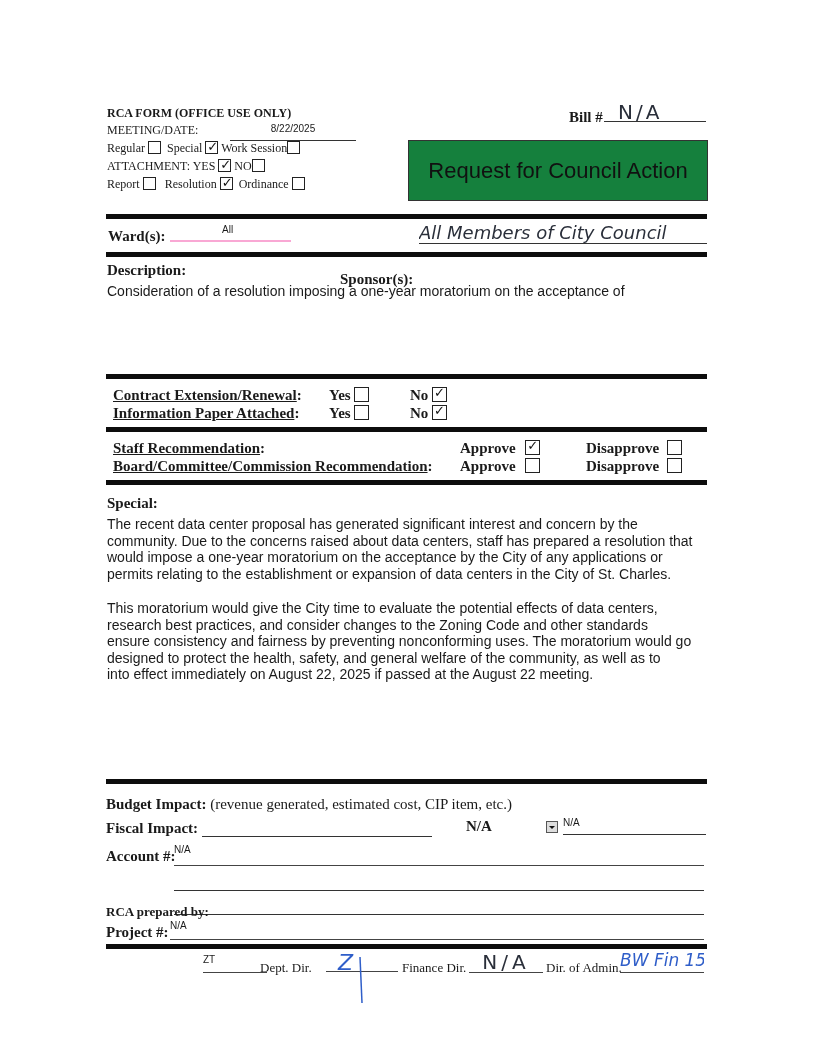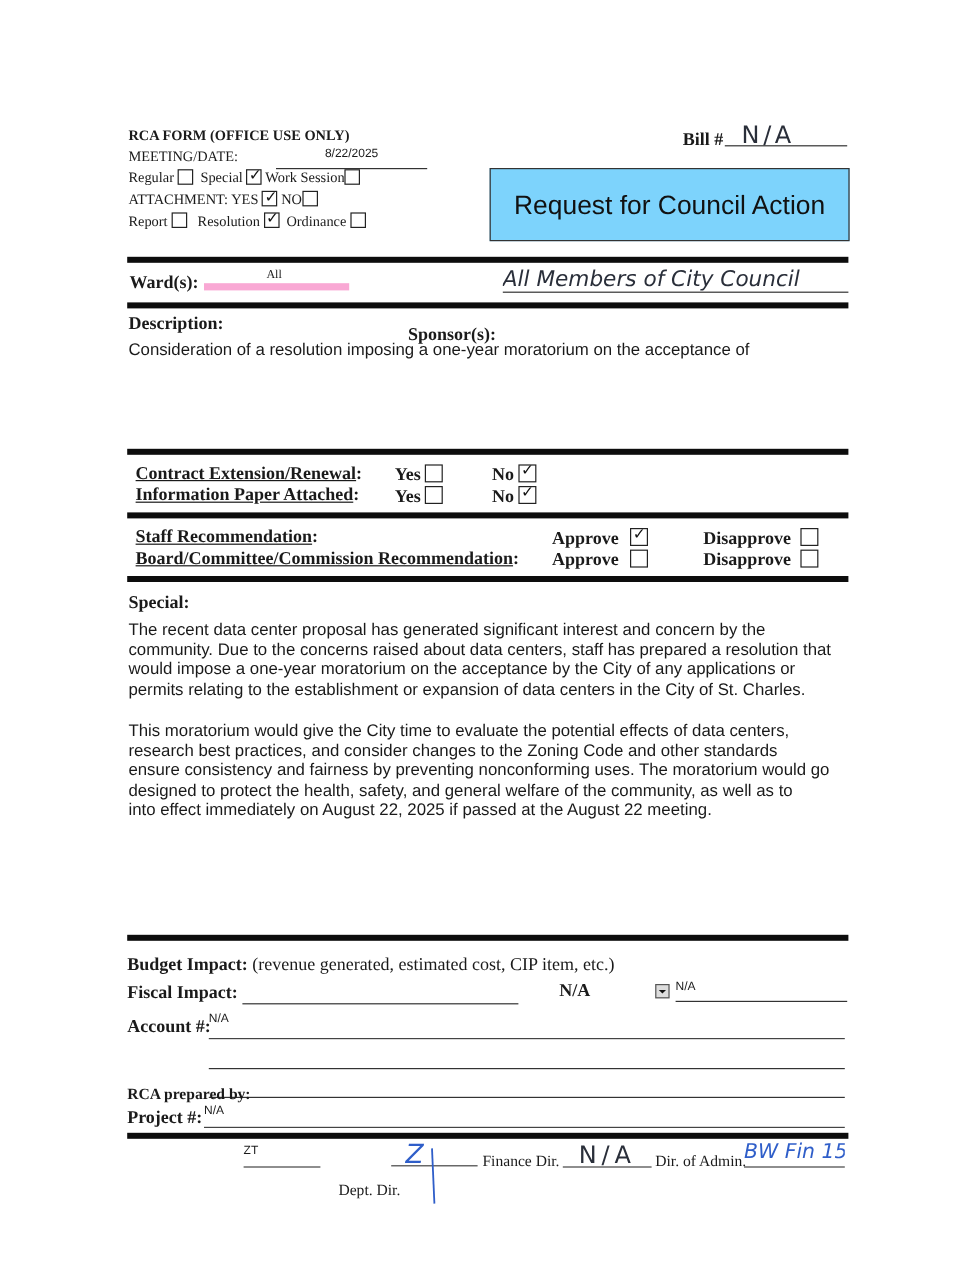--- a/index.html
+++ b/index.html
@@ -26,21 +26,21 @@
   }
   .fs16 { font-size: 12px; }
   .fs15 { font-size: 15px; }
   .fs14 { font-size: 10px; }
   .fs13 { font-size: 13px; }
   .body-text {
     font-family: "Liberation Sans", sans-serif; font-size: 14px; line-height: 16.5px; color: #1a1a1a;
   }
   .rca-box {
     position: absolute; left: 408px; top: 140px; width: 300px; height: 61px;
-    background: #7dd3fc; border: 1.5px solid #333; box-sizing: border-box;
+    background: #15803d; border: 1.5px solid #333; box-sizing: border-box;
     display: flex; align-items: center; justify-content: center;
     font-family: "Liberation Sans", sans-serif; font-size: 22px; color: #111;
   }
   .dropdown {
     display: inline-block; width: 12px; height: 12px; border: 1px solid #555;
     background: #ddd; position: relative; box-sizing: border-box; vertical-align: -1px;
   }
   .dropdown::after {
     content: ""; position: absolute; left: 2px; top: 4px;
     border-left: 3px solid transparent; border-right: 3px solid transparent; border-top: 3px solid #111;
@@ -81,21 +81,21 @@
 </div>
 
 <div class="abs serif b fs15" style="left:569px; top:109px;">Bill #</div>
 <div class="abs hand" style="left:604px; top:100px; width:102px; height:22px; border-bottom:1px solid #333; font-size:20px; padding-left:14px; box-sizing:border-box; font-style:normal; letter-spacing:3px;">N/A</div>
 
 <div class="rca-box">Request for Council Action</div>
 
 <div class="bar" style="top:214px;"></div>
 
 <div class="abs serif b fs15" style="left:108px; top:228px;">Ward(s):</div>
-<div class="abs sans fs14" style="left:170px; top:224px; width:121px; height:18px; border-bottom:6px solid #f9a8d4; padding-left:52px; box-sizing:border-box;font-family:Liberation Serif, serif;">All</div>
+<div class="abs sans fs14" style="left:170px; top:224px; width:121px; height:18px; border-bottom:2px solid #f9a8d4; padding-left:52px; box-sizing:border-box;">All</div>
 
 <div class="abs serif b fs15" style="left:340px; top:228px;margin-top:43px;">Sponsor(s):</div>
 <div class="abs hand" style="left:419px; top:222px; width:288px; height:21px; border-bottom:1px solid #333; font-size:18px; white-space:nowrap; overflow:hidden;">All Members of City Council</div>
 
 <div class="bar" style="top:252px;"></div>
 
 <div class="abs serif b fs15" style="left:107px; top:262px;">Description:</div>
 <div class="abs body-text" style="left:107px; top:283px; width:620px;">
   <div>Consideration of a resolution imposing a one-year moratorium on the acceptance of</div>
 </div>
@@ -182,21 +182,21 @@
 <div class="line" style="left:174px; top:914px; width:530px;"></div>
 
 <div class="abs serif b fs15" style="left:106px; top:924px;">Project #:</div>
 <div class="abs sans fs14" style="left:170px; top:920px; width:534px; height:19px; border-bottom:1px solid #444;">N/A</div>
 
 <div class="bar" style="top:944px;"></div>
 
 <div class="abs serif fs13" style="left:106px; top:904px;font-weight:bold;">RCA prepared by:</div>
 <div class="abs sans fs14" style="left:203px; top:954px; width:64px; height:18px; border-bottom:1px solid #444;">ZT</div>
 
-<div class="abs serif fs13" style="left:282px; top:960px;margin-top:24px;">Dept. Dir.</div>
+<div class="abs serif fs13" style="left:260px; top:960px;">Dept. Dir.</div>
 <div class="abs hand-blue" style="left:326px; top:950px; width:72px; height:22px; border-bottom:1px solid #444; font-size:22px; padding-left:12px; box-sizing:border-box; overflow:visible;">Z</div>
 <svg class="abs" style="left:350px; top:955px;" width="20" height="50">
     <path d="M10 2 L12 48" stroke="#2f5ec9" stroke-width="1.5" fill="none"></path>
   </svg>
 
 <div class="abs serif fs13" style="left:402px; top:960px;">Finance Dir.</div>
 <div class="abs hand" style="left:469px; top:950px; width:74px; height:22px; border-bottom:1px solid #444; font-size:20px; text-align:center; font-style:normal; letter-spacing:4px;">N/A</div>
 
 <div class="abs serif fs13" style="left:546px; top:960px;">Dir. of Admin.</div>
 <div class="abs hand-blue" style="left:620px; top:950px; width:84px; height:22px; border-bottom:1px solid #444; font-size:17px; white-space:nowrap; overflow:hidden;">BW Fin 150</div>

